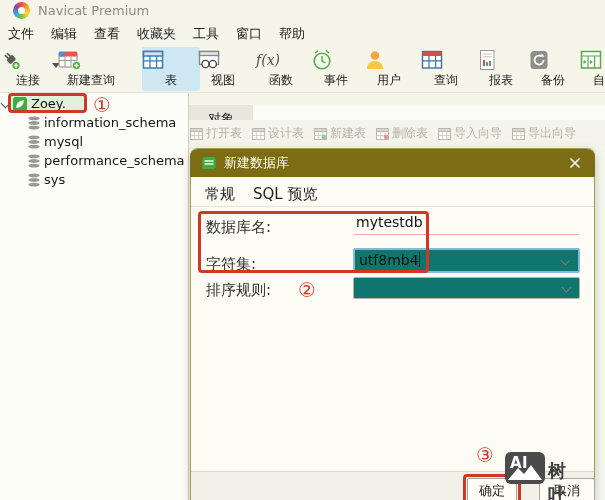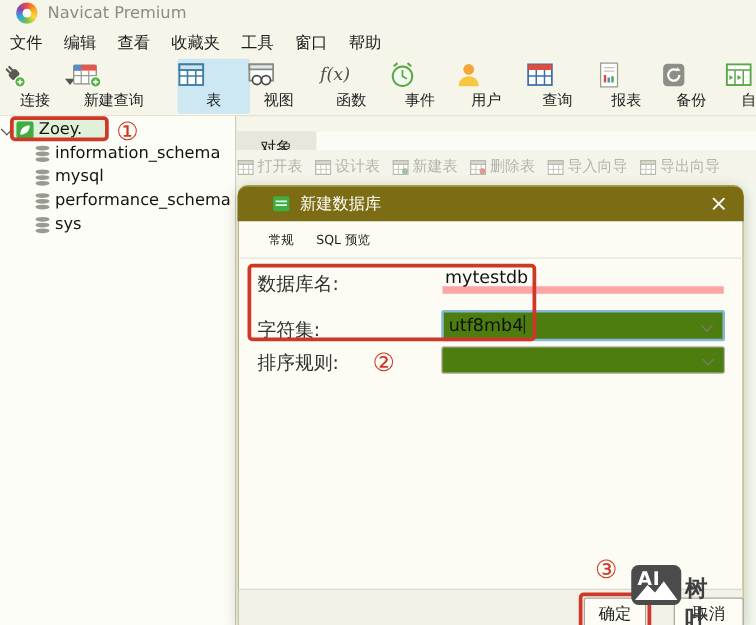--- a/index.html
+++ b/index.html
@@ -48,30 +48,30 @@
   .actionsbar { position:absolute; left:0; top:27px; right:0; height:27px; background:#f5f4ea;
     display:flex; align-items:center; gap:10px; padding-left:1px; }
   .act { display:flex; align-items:center; gap:3px; font-size:12px; color:#b5b5aa; }
   .content-bg { position:absolute; left:0; top:54px; right:0; bottom:0; background:#f3f7ed; }
 
   
   .dialog { position:absolute; left:190px; top:148px; width:405px; height:352px; z-index:5;
     background:#fcfcf4; border:1px solid #a89c4e; border-bottom:none; border-radius:8px 8px 0 0;
     box-shadow:0 3px 10px rgba(60,55,10,.25); }
   .dtitle { position:absolute; left:-1px; top:0; right:-1px; height:28px; background:#7c6c13;
-    border-radius:8px 8px 0 0; display:flex; align-items:center; gap:8px; padding-left:28px; }
+    border-radius:8px 8px 0 0; display:flex; align-items:center; gap:8px; padding-left:12px; }
   .dtitle-text { color:#fff; font-size:13px; }
   .dclose { position:absolute; right:9px; top:5px; width:20px; height:18px; display:flex;
     align-items:center; justify-content:center; }
-  .dtabs { position:absolute; left:24px; top:36px; display:flex; gap:18px; font-size:10px; color:#1d1d1d; }
+  .dtabs { position:absolute; left:14px; top:36px; display:flex; gap:18px; font-size:15px; color:#1d1d1d; }
   .dtabline { position:absolute; left:0; right:0; top:57px; height:1px; background:#e6e5d8; }
   .dlabel { position:absolute; left:15px; font-size:15px; color:#303030; }
   .input-name { position:absolute; left:163px; top:62px; width:225px; height:24px;
-    border-bottom:6px solid #fca5a5; font-size:14px; color:#111; padding:3px 0 0 2px; background:transparent; }
-  .combo { position:absolute; background:#4d7c0f; border-radius:2px; }
+    border-bottom:1px solid #fca5a5; font-size:14px; color:#111; padding:3px 0 0 2px; background:transparent; }
+  .combo { position:absolute; background:#0f766e; border-radius:2px; }
   .combo1 { left:162px; top:99px; width:227px; height:25px; border:2px solid #86b9d6; }
   .combo2 { left:162px; top:128px; width:227px; height:22px; border:1px solid #b3b3a8; }
   .combo-text { position:absolute; left:4px; top:2px; font-size:14px; color:#111; }
   .txt-cursor { display:inline-block; width:1.5px; height:15px; background:#222; vertical-align:-2px; }
   .chev { position:absolute; right:9px; width:7px; height:7px; border-right:1.5px solid #7a7a74;
     border-bottom:1.5px solid #7a7a74; transform:rotate(45deg); }
   .dbottom { position:absolute; left:0; right:0; top:322px; height:30px; background:#f2f1e7; border-top:1px solid #dbdacb; }
   .dbtn { position:absolute; top:329px; height:26px; background:#fdfdf5; border:1px solid #aaa89d;
     border-radius:2px; font-size:13px; color:#1d1d1d; display:flex; align-items:center; justify-content:center; }
   .btn-ok { left:276px; width:50px; }

